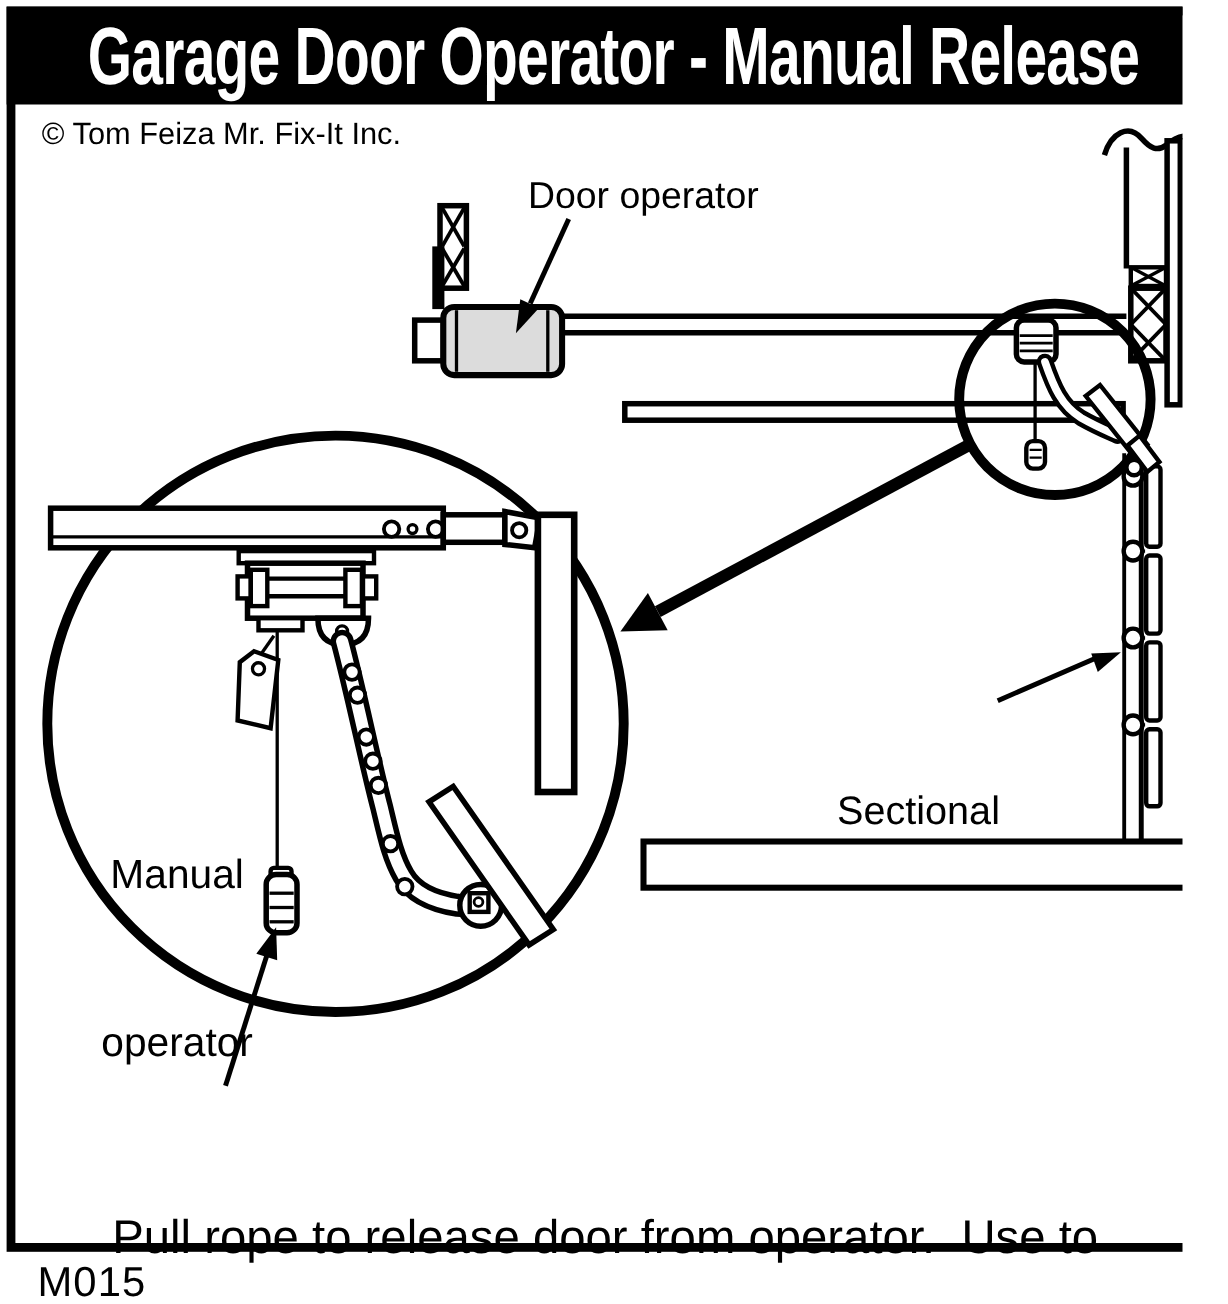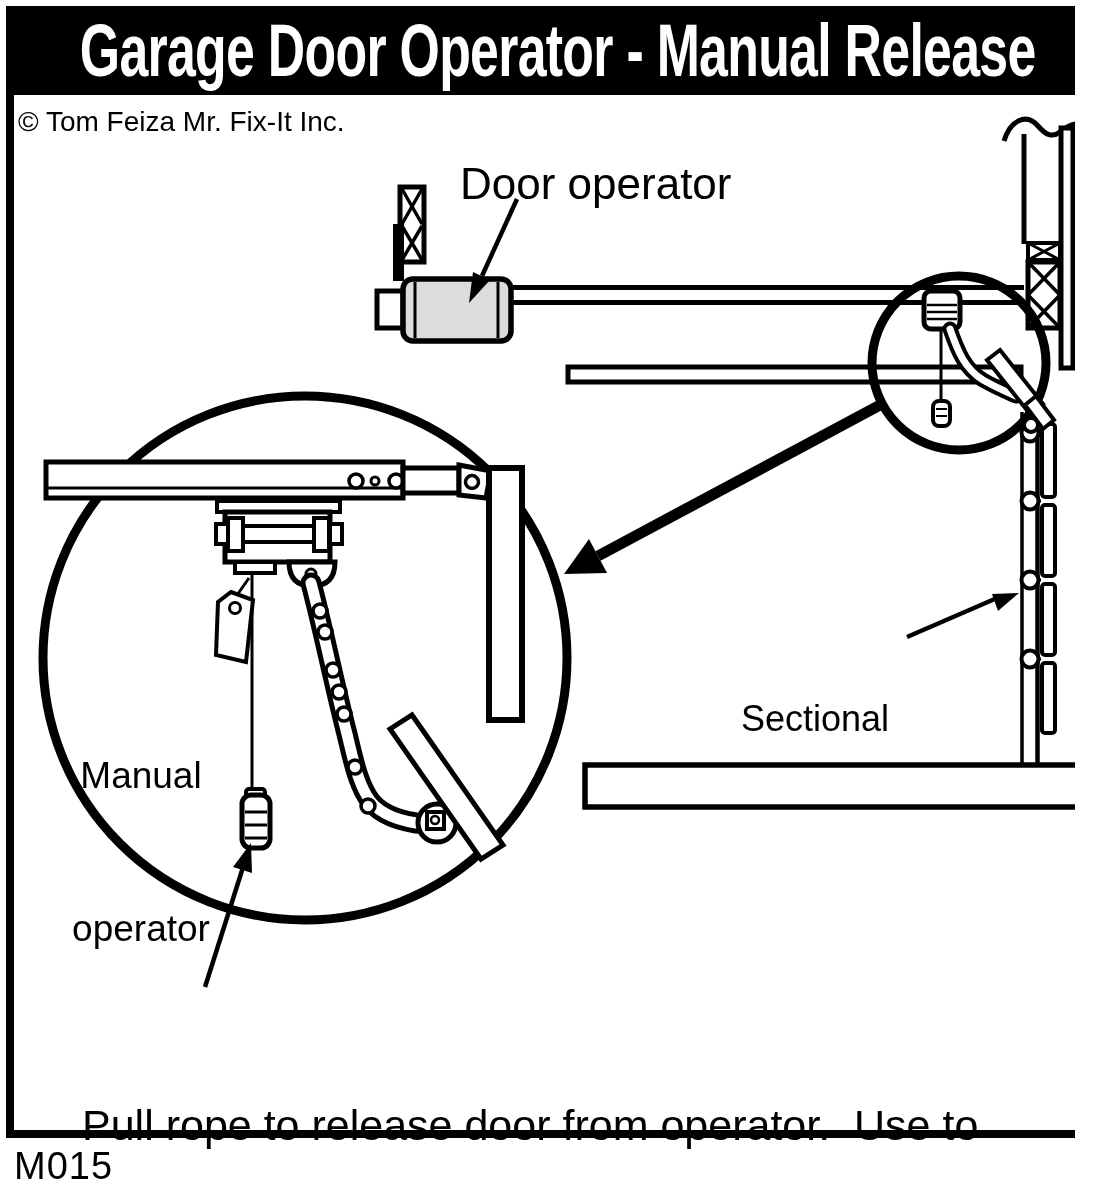--- a/index.html
+++ b/index.html
@@ -10,25 +10,25 @@
   .stage svg{position:absolute;left:0;top:0;}
   .title-bar{
     position:absolute;left:6px;top:6px;width:1104px;height:89px;background:#000;
     display:flex;align-items:center;justify-content:center;
   }
   .title-bar span{
     color:#fff;font-size:74px;font-weight:bold;white-space:nowrap;
     transform:scaleX(0.70);transform-origin:center;letter-spacing:-1px;
     font-family:"Liberation Sans", sans-serif;
   }
-  .hand{position:absolute;white-space:pre;line-height:1.2;}
+  .hand{position:absolute;white-space:pre;line-height:1.2;margin-left:20px;}
   .copyright{left:18px;top:105px;font-size:28px;}
-  .door-operator-label{left:460px;top:158px;font-size:44px;}
-  .manual-release-label{left:66px;top:648px;width:150px;text-align:center;font-size:37px;line-height:51px;}
-  .sectional-label{left:695px;top:596px;width:240px;text-align:center;font-size:36px;line-height:49px;}
+  .door-operator-label{left:460px;top:158px;font-size:34px;}
+  .manual-release-label{left:66px;top:667px;width:150px;text-align:center;font-size:37px;line-height:51px;}
+  .sectional-label{left:695px;top:614px;width:240px;text-align:center;font-size:36px;line-height:49px;}
   .caption{left:82px;top:988px;font-size:43px;line-height:55px;}
   .figure-id{left:14px;top:1144px;font-size:38px;letter-spacing:1px;}
 </style>
 </head>
 <body>
 
 <div class="stage">
 
   <svg width="1116" height="1185" viewBox="0 0 1116 1185">
 

